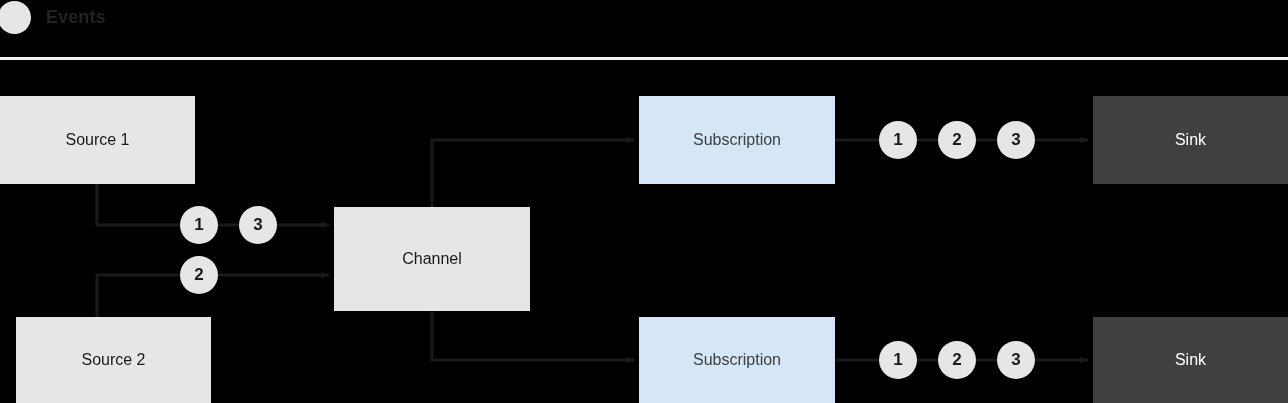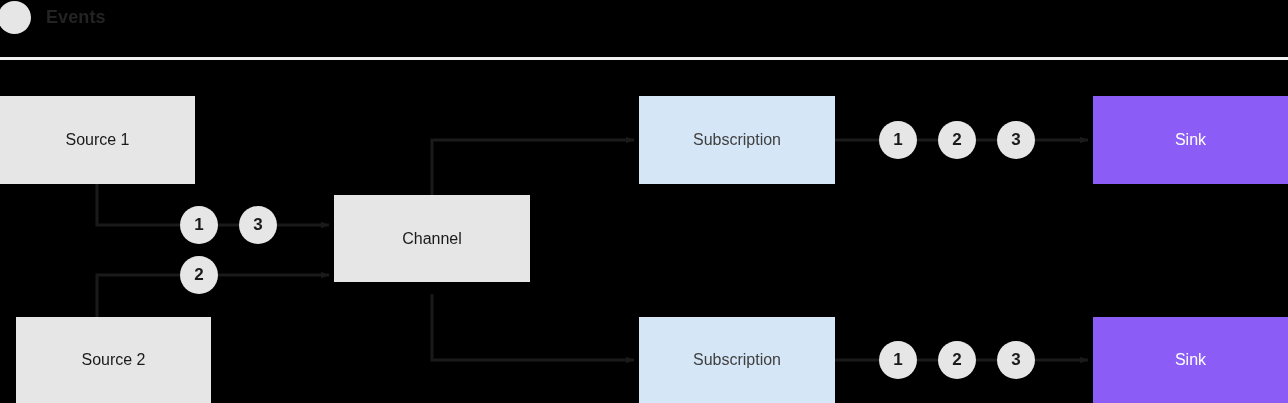--- a/index.html
+++ b/index.html
@@ -69,21 +69,21 @@
   }
   .node-gray {
     background: #e6e6e6;
     color: #1a1a1a;
   }
   .node-lightblue {
     background: #d5e6f6;
     color: #404040;
   }
   .node-blue {
-    background: #8b5cf6;
+    background: #404040;
     color: #ffffff;
   }
 
   
   #wires {
     position: absolute;
     left: 0;
     top: 0;
     width: 1288px;
     height: 403px;
@@ -150,21 +150,21 @@
   </svg>
 
   <div class="node node-gray" style="left:0px; top:96px; width:195px; height:88px;">
     <span>Source 1</span>
   </div>
 
   <div class="node node-gray" style="left:16px; top:317px; width:195px; height:86px;">
     <span>Source 2</span>
   </div>
 
-  <div class="node node-gray" style="left:334px; top:195px; width:196px; height:87px;">
+  <div class="node node-gray" style="left:334px; top:207px; width:196px; height:104px;">
     <span>Channel</span>
   </div>
 
   <div class="node node-lightblue" style="left:639px; top:96px; width:196px; height:88px;">
     <span>Subscription</span>
   </div>
 
   <div class="node node-lightblue" style="left:639px; top:317px; width:196px; height:86px;">
     <span>Subscription</span>
   </div>

